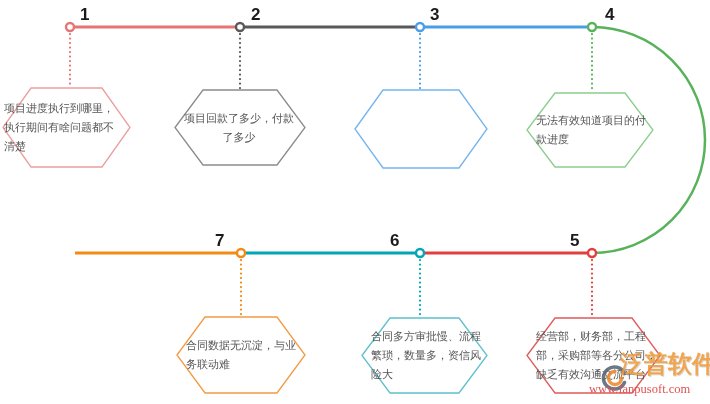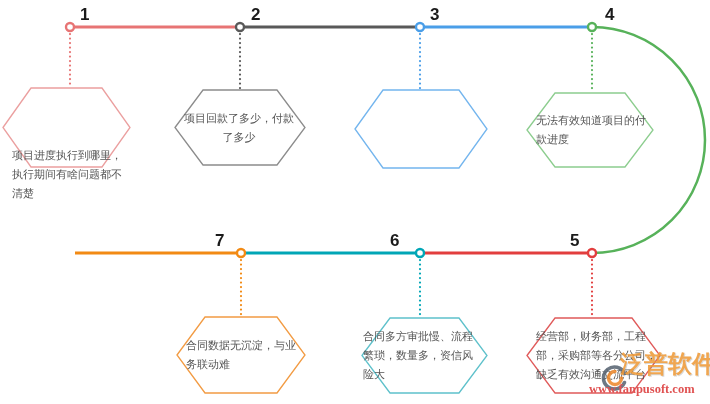--- a/index.html
+++ b/index.html
@@ -34,21 +34,21 @@
   .wm-brand {
     position: absolute; left: 32px; top: 3px;
     font-weight: bold; font-size: 24px; line-height: 30px;
     color: #ef9a38; opacity: 0.88;
     text-shadow: 1px 1px 0 rgba(130,130,130,0.35);
     white-space: nowrap;
   }
   .wm-url {
     position: absolute; left: 1px; top: 36px;
     font-family: "Liberation Serif", serif;
-    font-weight: bold; font-size: 12.5px; line-height: 15px;
+    font-weight: normal; font-size: 12.5px; line-height: 15px;
     color: #e05252; white-space: nowrap;
   }
 </style>
 </head>
 <body>
 
 <div class="stage">
 
   <svg class="wires" width="710" height="404" viewBox="0 0 710 404">
 
@@ -88,31 +88,31 @@
   </svg>
 
   <div class="num" style="left:80px;  top:6px;">1</div>
   <div class="num" style="left:251px; top:6px;">2</div>
   <div class="num" style="left:430px; top:6px;">3</div>
   <div class="num" style="left:605px; top:6px;">4</div>
   <div class="num" style="left:570px; top:232px;">5</div>
   <div class="num" style="left:390px; top:232px;">6</div>
   <div class="num" style="left:215px; top:232px;">7</div>
 
-  <div class="hextext" style="left:12px;  top:88px;  width:112px; height:79px;margin-top:47px;"><span>项目进度执行到哪里，
+  <div class="hextext" style="left:4px;  top:88px;  width:112px; height:79px;"><span>项目进度执行到哪里，
 执行期间有啥问题都不
 清楚</span></div>
   <div class="hextext" style="left:184px; top:90px;  width:114px; height:75px;text-align:center;"><span>项目回款了多少，付款
 了多少</span></div>
   <div class="hextext" style="left:536px; top:318px; width:117px; height:75px;"><span>经营部，财务部，工程
 部，采购部等各分公司，
 缺乏有效沟通交流平台</span></div>
   <div class="hextext" style="left:536px; top:93px;  width:110px; height:74px;"><span>无法有效知道项目的付
 款进度</span></div>
-  <div class="hextext" style="left:363px; top:318px; width:109px; height:75px;"><span>合同多方审批慢、流程
+  <div class="hextext" style="left:371px; top:318px; width:109px; height:75px;"><span>合同多方审批慢、流程
 繁琐，数量多，资信风
 险大</span></div>
   <div class="hextext" style="left:186px; top:317px; width:112px; height:76px;"><span>合同数据无沉淀，与业
 务联动难</span></div>
 
   <div class="watermark">
     <svg class="wm-logo" viewBox="0 0 28 28">
       <path d="M 23.5 18.5 A 11 11 0 1 1 23.5 9.5" fill="none" stroke="#5a6674" stroke-width="3.6" stroke-linecap="round"></path>
       <path d="M 14 7.5 A 6.5 6.5 0 1 0 20.5 14" fill="none" stroke="#ee8a2e" stroke-width="3.4" stroke-linecap="round"></path>
     </svg>

